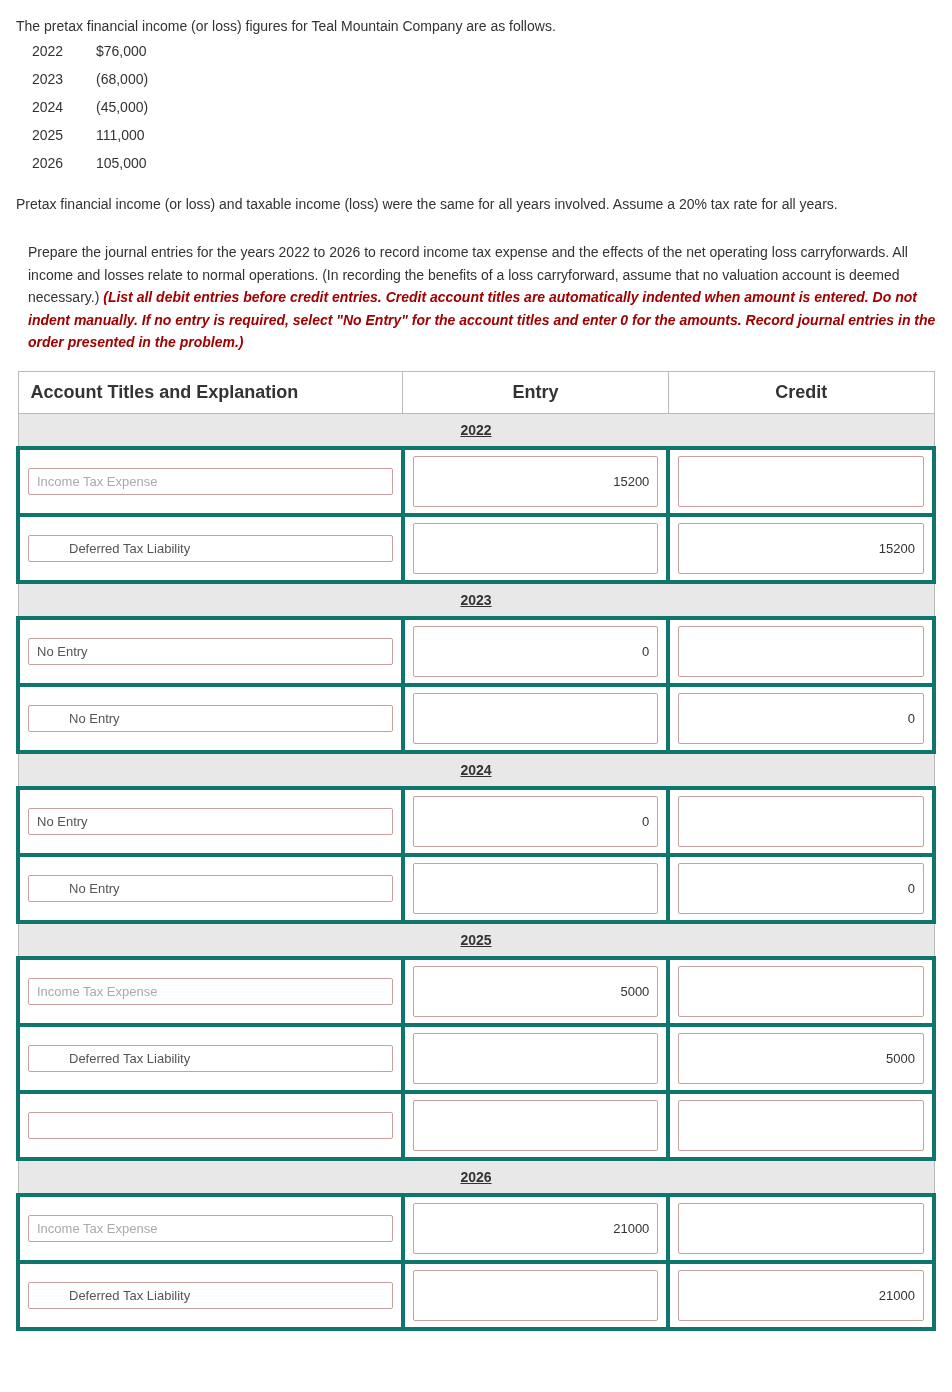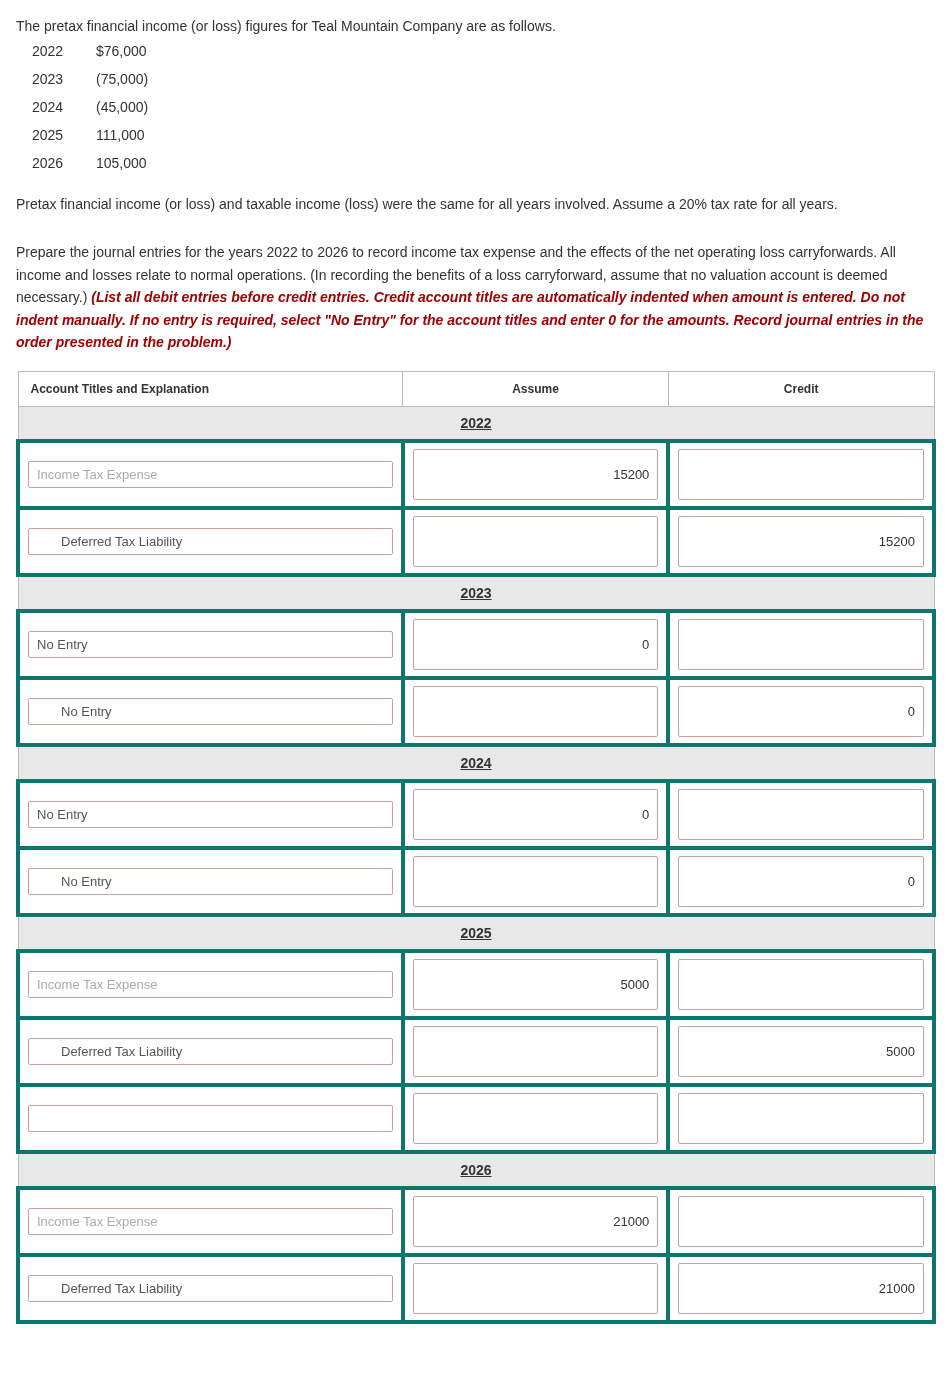--- a/index.html
+++ b/index.html
@@ -28,39 +28,40 @@
     }
     .year-col { min-width: 40px; }
     .amount-col { min-width: 80px; }
     .middle-text {
       margin-bottom: 26px;
       line-height: 1.6;
     }
     .instructions {
       margin-bottom: 18px;
       line-height: 1.6;
+      margin-left: 12px;
     }
     .instructions em {
       font-style: italic;
       font-weight: bold;
       color: #a00000;
     }
     
     .journal-table {
       width: 100%;
       border-collapse: collapse;
       border: 1px solid #bbb;
     }
     .journal-table th {
       background: #fff;
       border: 1px solid #bbb;
       padding: 10px 12px;
       text-align: left;
       font-weight: bold;
-      font-size: 12px;
+      font-size: 18px;
     }
     .journal-table th.center { text-align: center; }
     .year-header-row td {
       background: #e8e8e8;
       text-align: center;
       padding: 8px;
       font-weight: bold;
       font-size: 14px;
       border: 1px solid #bbb;
     }
@@ -85,21 +86,21 @@
       width: 100%;
       border: 1px solid #c8a0a0;
       border-radius: 2px;
       padding: 5px 8px;
       font-size: 13px;
       color: #555;
       background: #fff;
       outline: none;
     }
     .account-input.indented {
-      padding-left: 32px;
+      padding-left: 40px;
     }
     .account-input.greyed {
       color: #aaa;
     }
     .amount-input {
       width: 100%;
       border: 1px solid #c8a0a0;
       border-radius: 2px;
       padding: 17px 8px;
       font-size: 13px;
@@ -127,21 +128,21 @@
 
 <p class="intro-text">The pretax financial income (or loss) figures for Teal Mountain Company are as follows.</p>
 
 <ul class="year-list">
 <li>
       <span class="year-col">2022</span>
       <span class="amount-col">$76,000</span>
     </li>
     <li>
       <span class="year-col">2023</span>
-      <span class="amount-col">(75,000)</span>
+      <span class="amount-col">(68,000)</span>
     </li>
     <li>
       <span class="year-col">2024</span>
       <span class="amount-col">(45,000)</span>
     </li>
     <li>
       <span class="year-col">2025</span>
       <span class="amount-col">111,000</span>
     </li>
     <li>
@@ -154,21 +155,21 @@
 
 <p class="instructions">
   <span>Prepare the journal entries for the years 2022 to 2026 to record income tax expense and the effects of the net operating loss carryforwards. All income and losses relate to normal operations. (In recording the benefits of a loss carryforward, assume that no valuation account is deemed necessary.)</span>
   <em>(List all debit entries before credit entries. Credit account titles are automatically indented when amount is entered. Do not indent manually. If no entry is required, select "No Entry" for the account titles and enter 0 for the amounts. Record journal entries in the order presented in the problem.)</em>
 </p>
 
 <table class="journal-table">
   <thead>
     <tr>
       <th class="account-cell">Account Titles and Explanation</th>
-      <th class="debit-cell center">Assume</th>
+      <th class="debit-cell center">Entry</th>
       <th class="credit-cell center">Credit</th>
     </tr>
   </thead>
   <tbody id="journal-body">
   <tr class="year-header-row">
         <td colspan="3"><span>2022</span></td>
       </tr>
       <tr class="entry-row">
         <td class="account-cell"><input type="text" class="account-input greyed" value="Income Tax Expense" style=""></td>
         <td class="debit-cell"><input type="text" class="amount-input" value="15200" style=""></td>

